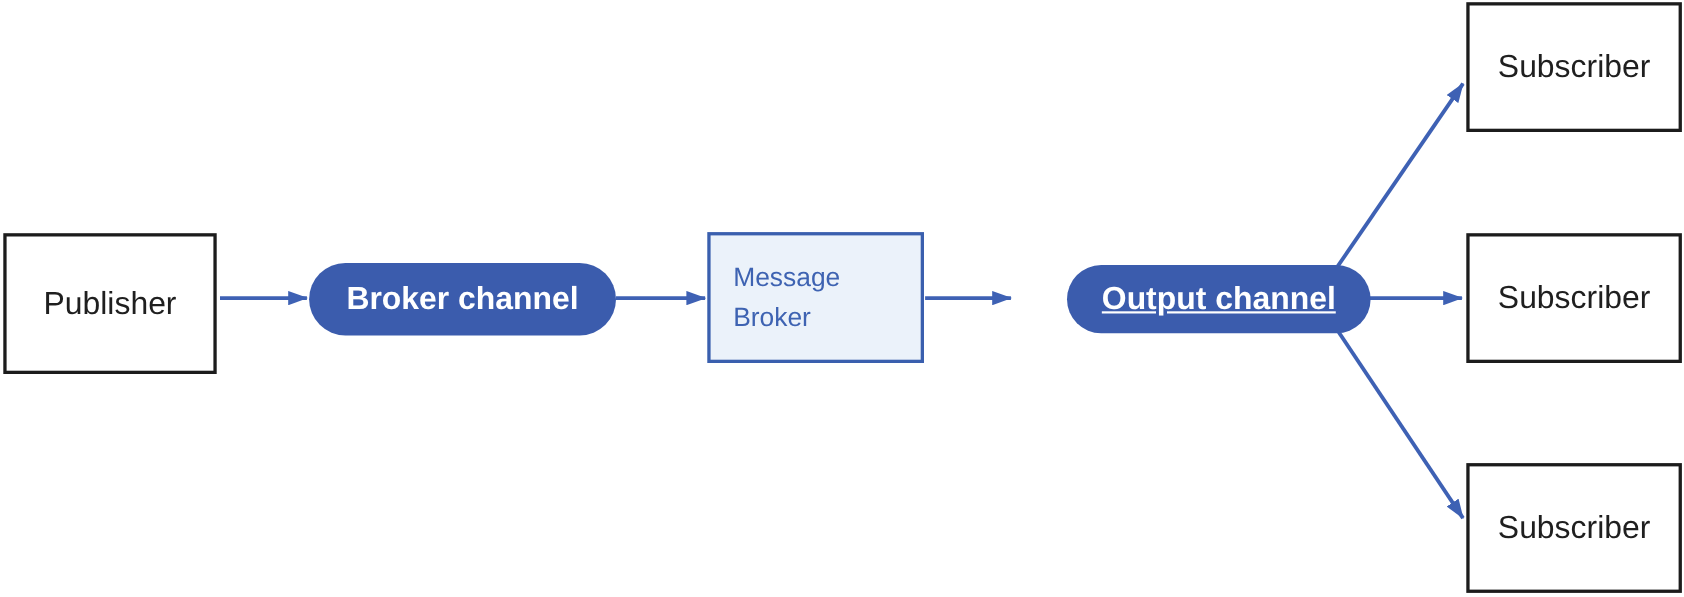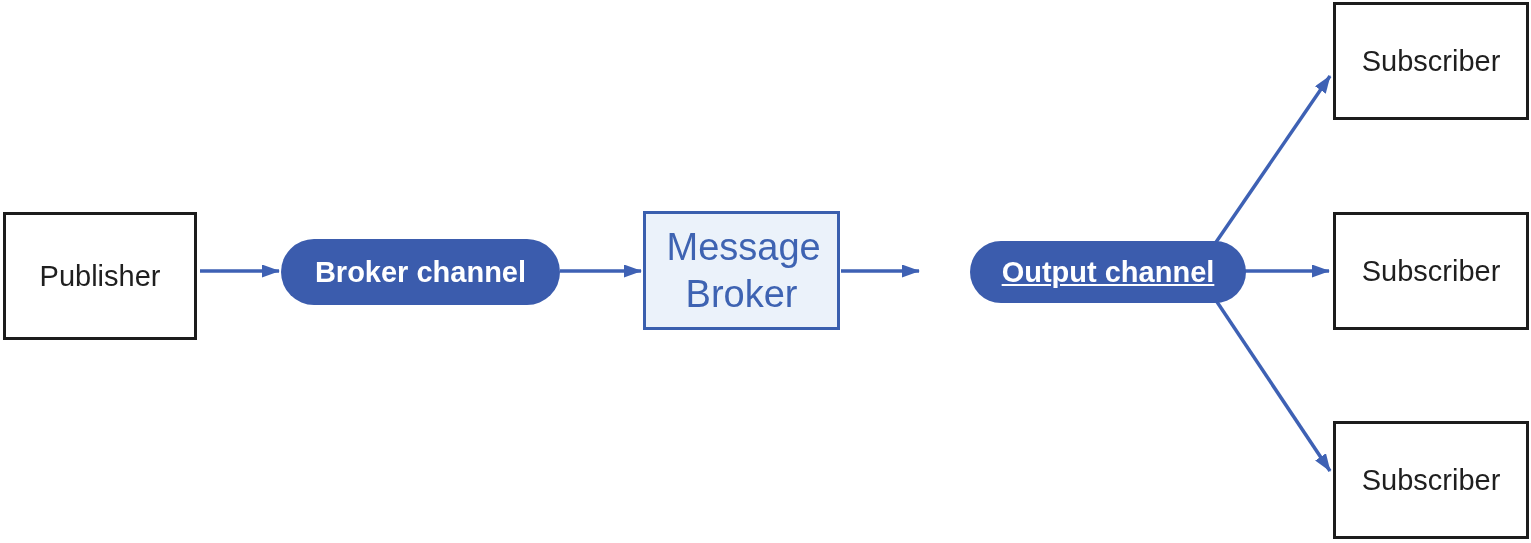--- a/index.html
+++ b/index.html
@@ -20,21 +20,20 @@
     width:1531px;
     height:543px;
     background:var(--background);
     overflow:hidden;
   }
   .node{
     position:absolute;
     display:flex;
     align-items:center;
     justify-content:center;
-    text-align:center;
   }
   .rect-box{
     background:#ffffff;
     border:3px solid var(--box-border);
     color:var(--text-dark);
     font-size:29px;
   }
   .publisher{left:3px;top:212px;width:194px;height:128px;}
   .subscriber{left:1333px;width:196px;height:118px;}
   .subscriber.s1{top:2px;}
@@ -47,22 +46,22 @@
     font-weight:bold;
     border-radius:40px;
   }
   .input-channel{left:281px;top:239px;width:279px;height:66px;}
   .output-channel{left:970px;top:241px;width:276px;height:62px;text-decoration:underline;}
   .broker{
     left:643px;top:211px;width:197px;height:119px;
     background:var(--broker-fill);
     border:3px solid var(--broker-border);
     color:var(--broker-text);
-    font-size:38px;
-    line-height:47px;
+    font-size:24px;
+    line-height:36px;
   }
   .broker .wrap-label{display:inline-block;width:150px;}
   svg.arrows{
     position:absolute;
     left:0;top:0;
     width:1531px;height:543px;
     pointer-events:none;
   }
   svg.arrows line{stroke:var(--arrow);stroke-width:3.5;}
   svg.arrows .ah{fill:var(--arrow);}

